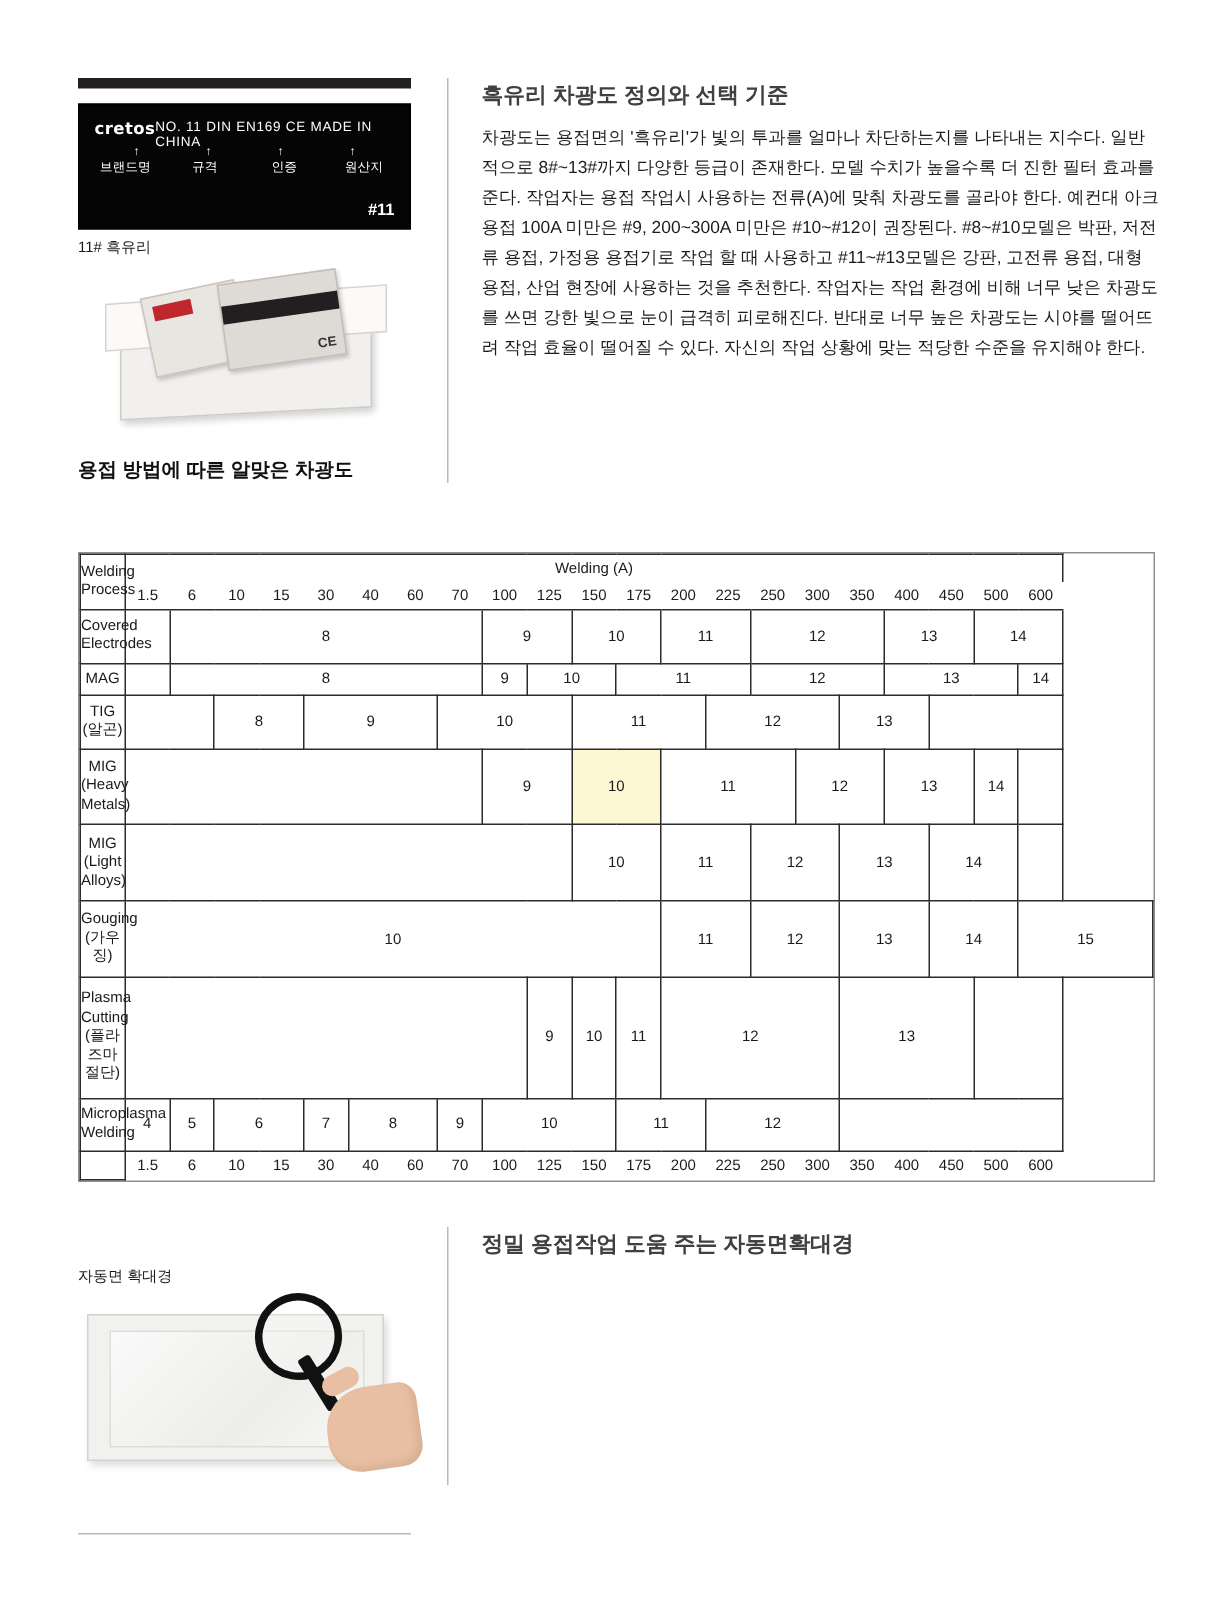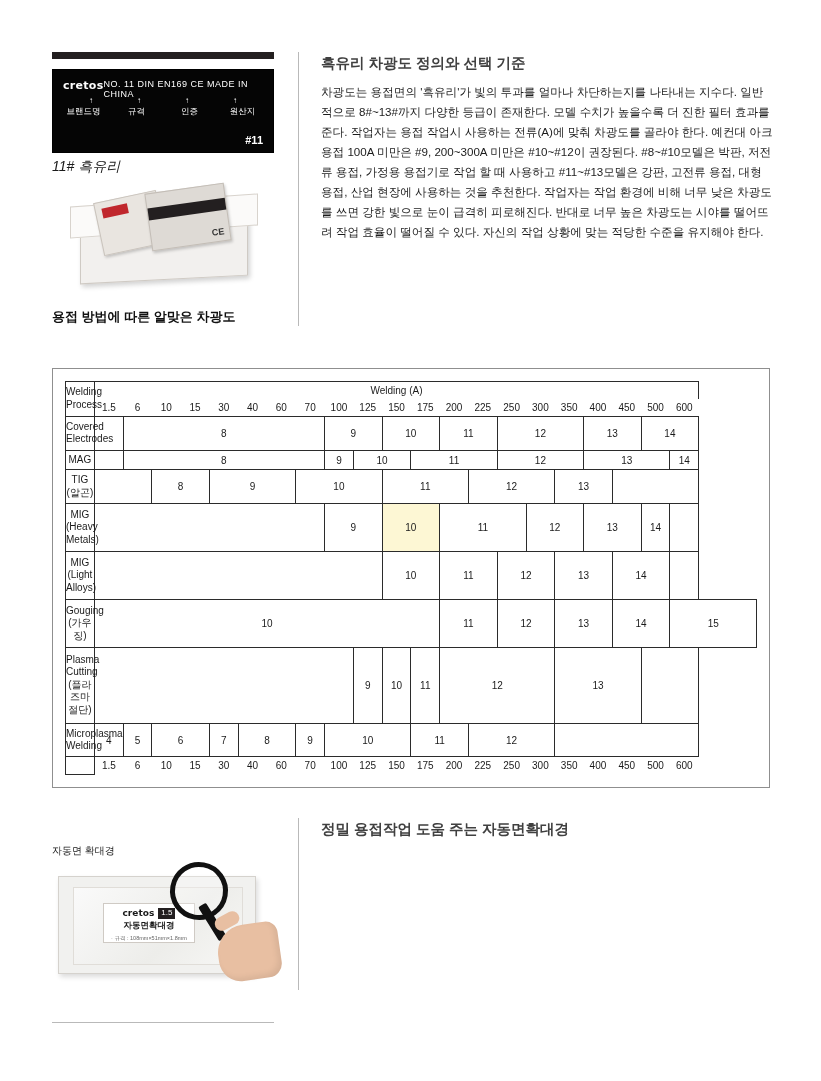--- a/index.html
+++ b/index.html
@@ -101,24 +101,23 @@
   }
   .glass-num {
     position: absolute;
     right: 10px;
     bottom: 6px;
     color: #ffffff;
     font-weight: bold;
     font-size: 11px;
   }
   .caption-small {
-    font-size: 14px;
+    font-size: 10px;
     margin-top: 5px;
     color: #1a1a1a;
-    font-style: italic;
   }
 
   .box-photo {
     position: relative;
     width: 222px;
     height: 110px;
     margin-top: 6px;
   }
   .box-base {
     position: absolute;
@@ -221,21 +220,20 @@
   
   .table-wrap {
     position: absolute;
     left: 52px;
     top: 368px;
     width: 718px;
     height: 420px;
     border: 1px solid #8f8f8f;
     background: #ffffff;
     box-sizing: border-box;
-    padding: 12px;
   }
   table.shade {
     border-collapse: collapse;
     width: 100%;
     height: 100%;
     table-layout: fixed;
   }
   table.shade td, table.shade th {
     border: 1px solid #2b2b2b;
     font-size: 10px;
@@ -609,28 +607,20 @@
       </tbody>
   </table>
 </div>
 
 <div class="bottom-section">
   <div class="bottom-left">
     <div class="mag-caption">자동면 확대경</div>
     <div class="lens-photo">
       <div class="lens-plate">
         <div class="lens-inner"></div>
-        <div class="lens-sticker">
-          <div>
-            <span class="brand">cretos</span>
-            <span class="badge">1.5</span>
-          </div>
-          <div class="ko">자동면확대경</div>
-          <div class="fine">· 규격 : 108mm×51mm×1.8mm</div>
-        </div>
       </div>
       <div class="magnifier">
         <div class="mag-ring"></div>
         <div class="mag-handle"></div>
         <div class="hand"></div>
         <div class="finger"></div>
       </div>
     </div>
   </div>
 

